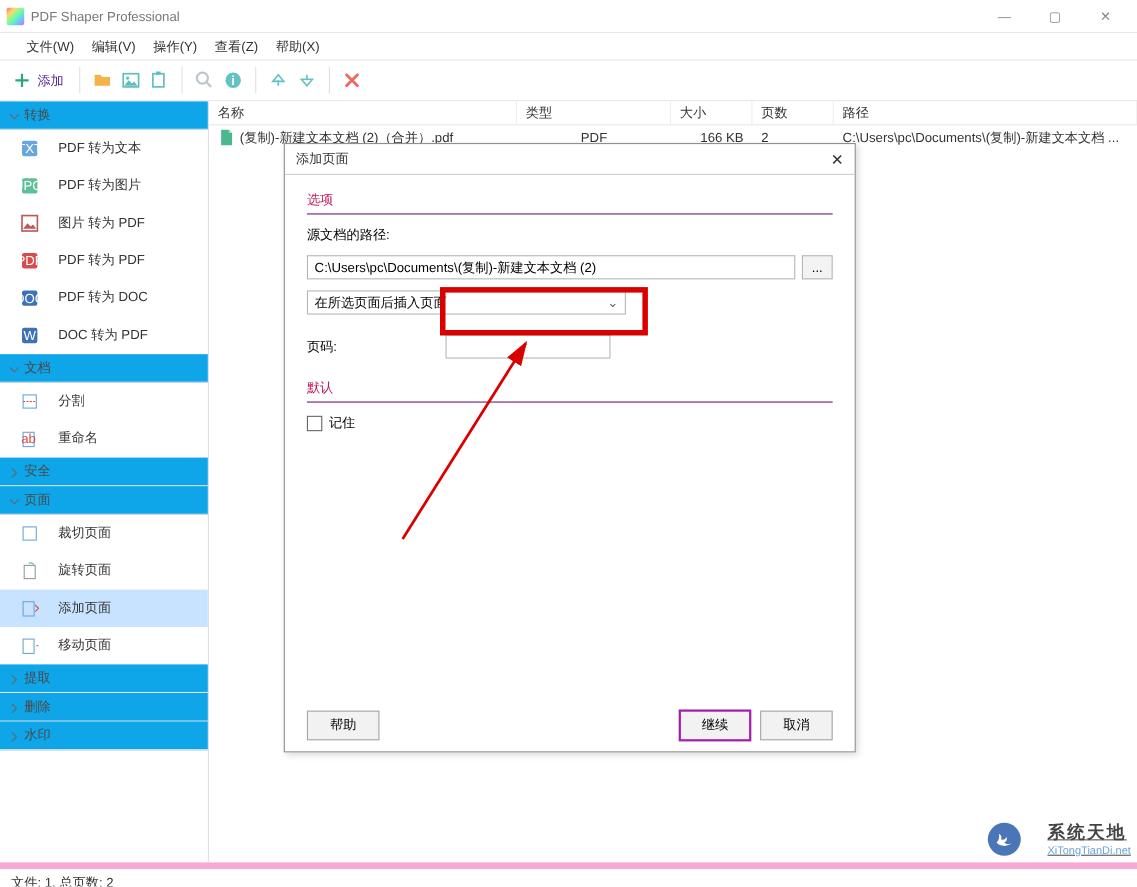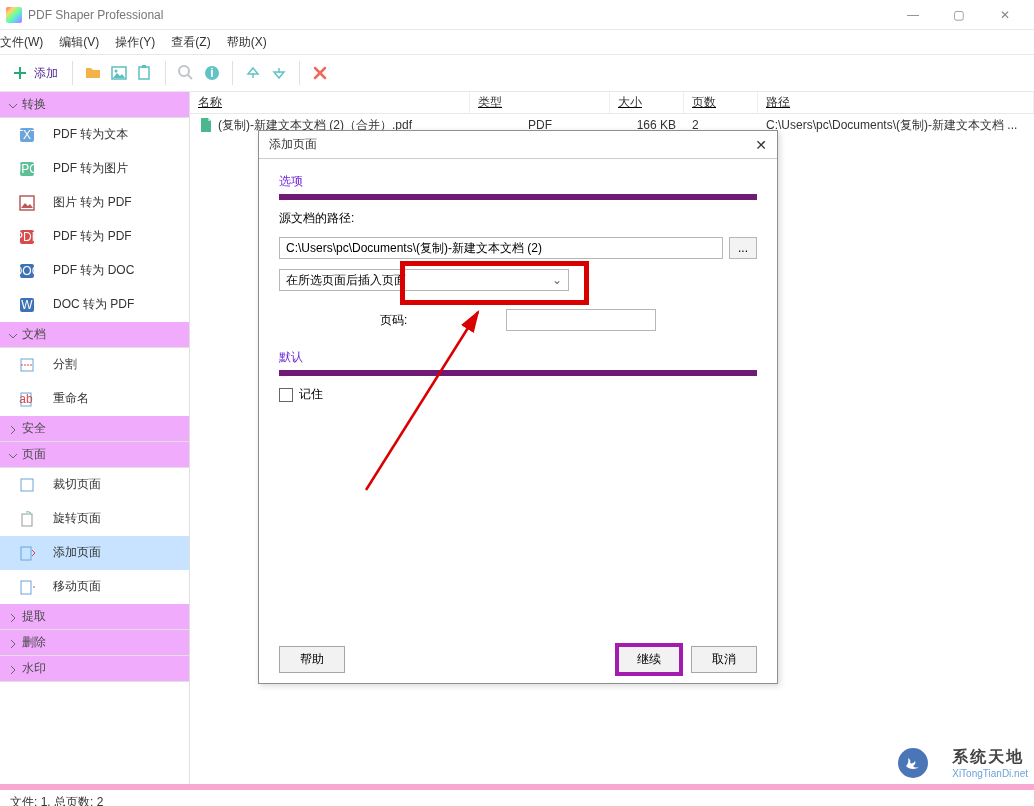--- a/index.html
+++ b/index.html
@@ -3,78 +3,78 @@
 <meta charset="utf-8">
 <style>
 * { margin: 0; padding: 0; box-sizing: border-box; font-family: "Microsoft YaHei", "Segoe UI", sans-serif; font-size: 12px; }
 body { background: #fff; width: 1034px; height: 806px; position: relative; overflow: hidden; }
 
 .titlebar { height: 30px; display: flex; align-items: center; padding: 0 6px; color: #777; border-bottom: 1px solid #e8e8e8; }
 .titlebar .logo { width: 16px; height: 16px; margin-right: 6px; background: linear-gradient(135deg,#ff6b6b 0%,#ffd86b 25%,#6bff9e 50%,#6bc6ff 75%,#c66bff 100%); border-radius: 2px; }
 .win-controls { margin-left: auto; display: flex; }
 .win-controls div { width: 46px; height: 30px; display: flex; align-items: center; justify-content: center; color: #888; }
 
-.menubar { height: 24px; display: flex; align-items: center; padding: 0 0; gap: 16px; color: #333; }
+.menubar { height: 24px; display: flex; align-items: center; padding: 0 24px; gap: 16px; color: #333; }
 .menubar span { cursor: default; }
 
 .toolbar { height: 38px; display: flex; align-items: center; padding: 0 8px; gap: 6px; border-top: 1px solid #e8e8e8; border-bottom: 1px solid #e8e8e8; }
 .tool-add { display: flex; align-items: center; gap: 6px; color: #4c1d95; padding: 2px 4px; }
 .tool-add svg { width: 16px; height: 16px; }
 .tool-sep { width: 1px; height: 24px; background: #e0e0e0; margin: 0 4px; }
 .tool-ico { width: 20px; height: 20px; display: flex; align-items: center; justify-content: center; }
 
 .main { display: flex; height: calc(100% - 30px - 24px - 38px - 22px); }
 
 .sidebar { width: 190px; border-right: 1px solid #e0e0e0; overflow-y: auto; }
-.group-header { background: #f0abfc; color: #4a4a4a; padding: 4px 8px; display: flex; align-items: center; gap: 4px; border-bottom: 1px solid #e0e0e0; }
+.group-header { background: #0ea5e9; color: #4a4a4a; padding: 4px 8px; display: flex; align-items: center; gap: 4px; border-bottom: 1px solid #e0e0e0; }
 .group-header .chev { width: 10px; height: 10px; display: inline-block; }
 .group-header .chev svg { width: 10px; height: 10px; }
 .side-item { display: flex; align-items: flex-start; gap: 17px; padding: 8px 12px 8px 18px; color: #333; }
 .side-item.selected { background: #c7e3ff; }
 .side-icon { width: 18px; height: 18px; display: flex; align-items: center; justify-content: center; }
 
 .content { flex: 1; display: flex; flex-direction: column; }
-.list-header { height: 22px; display: flex; align-items: center; border-bottom: 1px solid #e8e8e8; text-decoration: underline; }
+.list-header { height: 22px; display: flex; align-items: center; border-bottom: 1px solid #e8e8e8; }
 .list-header span { padding: 0 8px; color: #333; height: 100%; display: flex; align-items: center; border-right: 1px solid #eee; }
 .list-row { height: 22px; display: flex; align-items: center; }
 .list-row .cell { padding: 0 8px; color: #333; overflow: hidden; white-space: nowrap; text-overflow: ellipsis; }
 .list-row .file-icon { width: 16px; height: 16px; margin-right: 4px; flex-shrink: 0; }
 
 .col-name { width: 280px; }
 .col-type { width: 140px; text-align: center;}
 .col-size { width: 74px; text-align: right; }
 .col-pages { width: 74px; text-align: left; }
 .col-path { flex: 1; }
 
 .statusbar { height: 22px; border-top: 6px solid #f9a8d4; display: flex; align-items: center; padding: 12px 10px; color: #333; }
 
 
 .dialog { position: absolute; left: 258px; top: 130px; width: 520px; height: 554px; background: #fff; border: 1px solid #8f8f8f; box-shadow: 2px 2px 6px rgba(0,0,0,0.15); display: flex; flex-direction: column; }
 .dialog-title { height: 28px; display: flex; align-items: center; padding: 0 10px; border-bottom: 1px solid #ccc; color: #333; }
 .dialog-title .close { margin-left: auto; font-size: 14px; color: #333; }
 .dialog-body { flex: 1; padding: 14px 20px; position: relative; }
-.fieldset-label { color: #6d28d9; margin-bottom: 4px; }
-.fieldset { border-top: 6px solid #701a75; margin-bottom: 16px; }
+.fieldset-label { color: #be185d; margin-bottom: 4px; }
+.fieldset { border-top: 1px solid #701a75; margin-bottom: 16px; }
 .fs-row { display: flex; align-items: center; gap: 6px; margin-top: 10px; }
 .txt-input { flex: 1; border: 1px solid #b6b6b6; height: 22px; padding: 0 6px; }
 .btn-small { width: 28px; height: 22px; border: 1px solid #b6b6b6; background: #f3f3f3; display: flex; align-items: center; justify-content: center; }
 .select { flex: 1; border: 1px solid #b6b6b6; height: 22px; padding: 0 6px; display: flex; align-items: center; justify-content: space-between; background: #fff; }
 .select .sel-arrow { color: #666; }
 .page-num-label { width: 120px; }
 .page-num-input { width: 150px; height: 22px; border: 1px solid #b6b6b6; }
 .checkbox { width: 14px; height: 14px; border: 1px solid #666; }
 .dialog-footer { height: 42px; display: flex; align-items: center; padding: 0 20px 6px 20px; gap: 8px; }
 .btn { border: 1px solid #a6a6a6; background: #f2f2f2; padding: 4px 18px; min-width: 66px; text-align: center; }
-.btn.primary { border: 4px solid #a21caf; }
+.btn.primary { border: 2px solid #a21caf; }
 
 
 .highlight-box { position: absolute; border: 5px solid #d90000; pointer-events: none; }
 .arrow-svg { position: absolute; pointer-events: none; }
 
-.watermark { position: absolute; right: 6px; bottom: 26px; display: flex; align-items: center; gap: 22px; color: #555; }
+.watermark { position: absolute; right: 6px; bottom: 26px; display: flex; align-items: center; gap: 22px; color: #555; text-decoration: underline; }
 .watermark .wm-text { text-align: left; }
 .watermark .wm1 { font-size: 16px; font-weight: bold; color: #444; letter-spacing: 2px;}
 .watermark .wm2 { font-size: 10px; color: #6aa3d8; }
 .wm-logo { width: 34px; height: 34px; }
 </style>
 </head>
 <body>
 
 <div class="titlebar">
   <div class="logo"></div>
@@ -357,21 +357,21 @@
         <div class="btn-small">
             <span>...</span>
           </div>
       </div>
       <div class="fs-row" style="max-width:290px;">
         <div class="select">
           <span>在所选页面后插入页面</span>
           <span class="sel-arrow">⌄</span>
         </div>
       </div>
-      <div class="fs-row" style="margin-top:18px;justify-content:center;">
+      <div class="fs-row" style="margin-top:18px;">
         <span class="page-num-label">页码:</span>
         <input class="page-num-input" style="">
       </div>
     </div>
     <div class="fieldset-label" style="margin-top:18px;">默认</div>
     <div class="fieldset">
       <div class="fs-row">
         <div class="checkbox"></div>
         <span>记住</span>
       </div>

